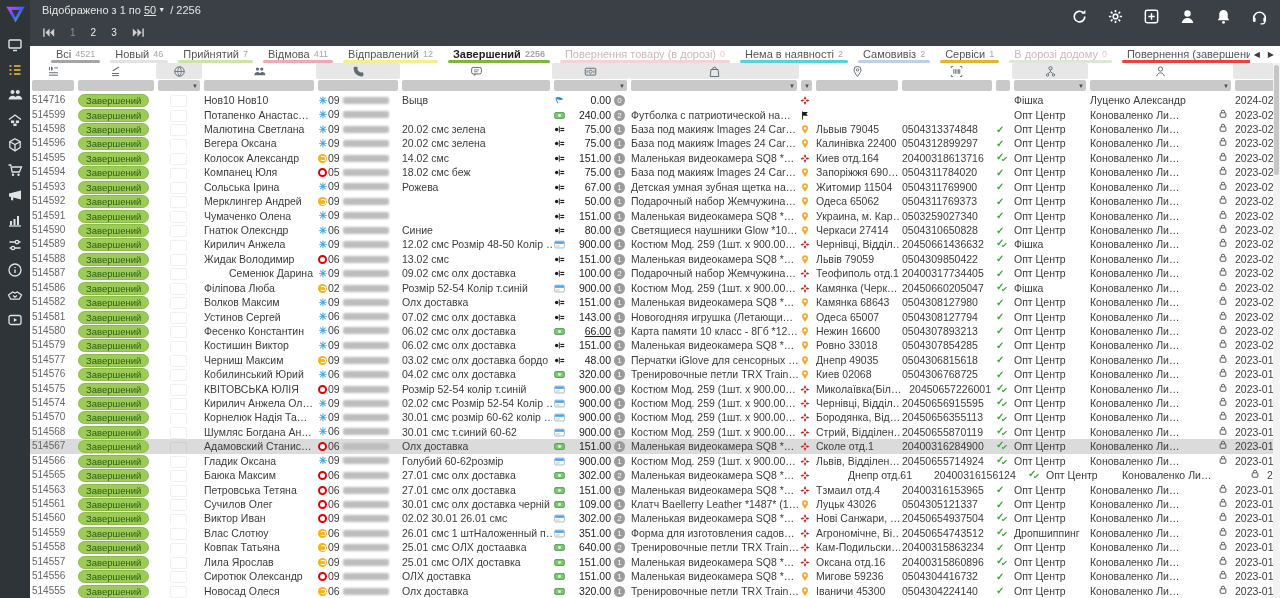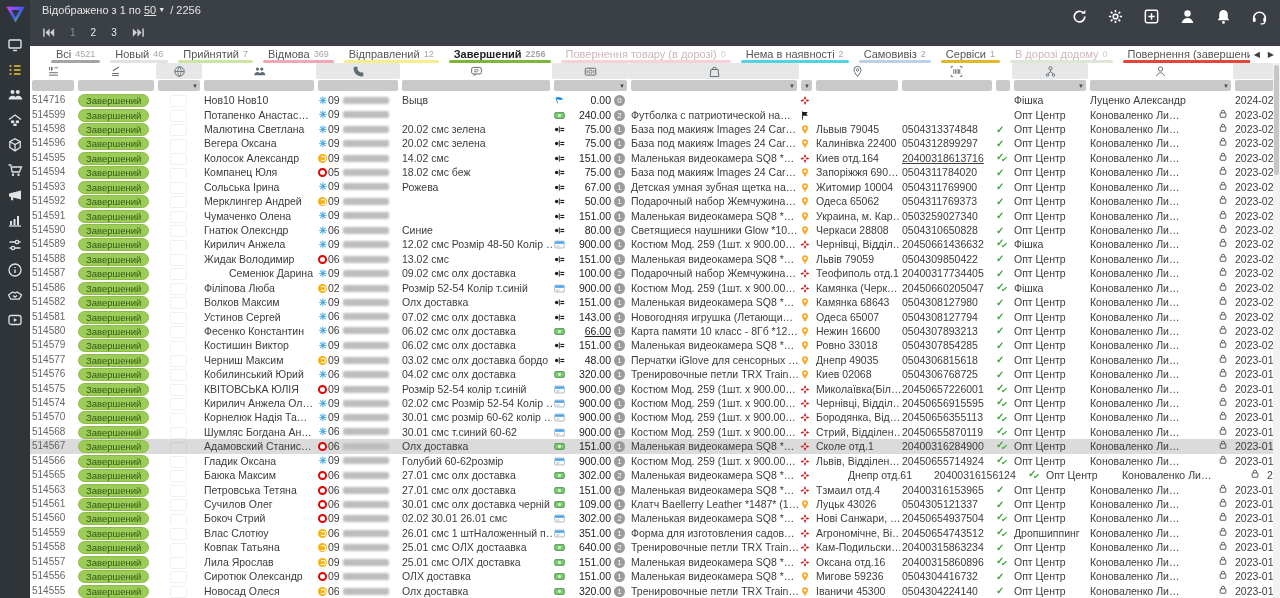--- a/index.html
+++ b/index.html
@@ -344,21 +344,21 @@
       <div class="tab" style="--u: #E2E2E2;">
         <span>Новый</span>
         <span class="cnt">46</span>
       </div>
       <div class="tab" style="--u: #CBE6A3;">
         <span>Прийнятий</span>
         <span class="cnt">7</span>
       </div>
       <div class="tab" style="--u: #F2A7B2;">
         <span>Відмова</span>
-        <span class="cnt">369</span>
+        <span class="cnt">411</span>
       </div>
       <div class="tab" style="--u: #F6EE8D;">
         <span>Відправлений</span>
         <span class="cnt">12</span>
       </div>
       <div class="tab active" style="--u: #7CB63B;">
         <span>Завершений</span>
         <span class="cnt">2256</span>
       </div>
       <div class="tab muted" style="--u: #F5D2D7;">
@@ -628,21 +628,21 @@
       <div class="c " style="width: 16px;"><svg class="picon">
           <use href="#i-cod"></use>
         </svg></div>
       <div class="c amt" style="width: 46px;">151.00</div>
       <div class="c " style="width: 15px; padding: 0px;"><span class="qtyb">1</span></div>
       <div class="c " style="width: 170px;">Маленькая видеокамера SQ8 *…</div>
       <div class="c " style="width: 15px; padding: 0px 1px;"><svg class="spicon">
           <use href="#i-nova"></use>
         </svg></div>
       <div class="c " style="width: 86px;">Киев отд.164</div>
-      <div class="c " style="width: 94px; text-decoration: underline;">20400318613716</div>
+      <div class="c " style="width: 94px;">20400318613716</div>
       <div class="c " style="width: 18px;"><span class="chk">✓<span class="d2">✓</span></span></div>
       <div class="c " style="width: 76px;">Опт Центр</div>
       <div class="c " style="width: 130px;">Коноваленко Ли…</div>
       <div class="c " style="width: 15px; padding: 0px;"><svg class="lockic">
           <use href="#i-lock"></use>
         </svg></div>
       <div class="c " style="width: 60px;">2023-02</div>
     </div>
     <div class="row">
       <div class="c c-id" style="width: 46px;">514594</div>
@@ -679,21 +679,21 @@
       <div class="c " style="width: 152px;">Рожева</div>
       <div class="c " style="width: 16px;"><svg class="picon">
           <use href="#i-cod"></use>
         </svg></div>
       <div class="c amt" style="width: 46px;">67.00</div>
       <div class="c " style="width: 15px; padding: 0px;"><span class="qtyb">1</span></div>
       <div class="c " style="width: 170px;">Детская умная зубная щетка на…</div>
       <div class="c " style="width: 15px; padding: 0px 1px;"><svg class="spicon">
           <use href="#i-post"></use>
         </svg></div>
-      <div class="c " style="width: 86px;">Житомир 10004</div>
+      <div class="c " style="width: 86px;">Житомир 11504</div>
       <div class="c " style="width: 94px;">0504311769900</div>
       <div class="c " style="width: 18px;"><span class="chk">✓</span></div>
       <div class="c " style="width: 76px;">Опт Центр</div>
       <div class="c " style="width: 130px;">Коноваленко Ли…</div>
       <div class="c " style="width: 15px; padding: 0px;"><svg class="lockic">
           <use href="#i-lock"></use>
         </svg></div>
       <div class="c " style="width: 60px;">2023-02</div>
     </div>
     <div class="row">
@@ -757,21 +757,21 @@
       <div class="c " style="width: 152px;">Синие</div>
       <div class="c " style="width: 16px;"><svg class="picon">
           <use href="#i-cod"></use>
         </svg></div>
       <div class="c amt" style="width: 46px;">80.00</div>
       <div class="c " style="width: 15px; padding: 0px;"><span class="qtyb">1</span></div>
       <div class="c " style="width: 170px;">Светящиеся наушники Glow *10…</div>
       <div class="c " style="width: 15px; padding: 0px 1px;"><svg class="spicon">
           <use href="#i-post"></use>
         </svg></div>
-      <div class="c " style="width: 86px;">Черкаси 28808</div>
+      <div class="c " style="width: 86px;">Черкаси 27414</div>
       <div class="c " style="width: 94px;">0504310650828</div>
       <div class="c " style="width: 18px;"><span class="chk">✓</span></div>
       <div class="c " style="width: 76px;">Опт Центр</div>
       <div class="c " style="width: 130px;">Коноваленко Ли…</div>
       <div class="c " style="width: 15px; padding: 0px;"><svg class="lockic">
           <use href="#i-lock"></use>
         </svg></div>
       <div class="c " style="width: 60px;">2023-02</div>
     </div>
     <div class="row">
@@ -1044,21 +1044,21 @@
       <div class="c " style="width: 16px;"><svg class="picon">
           <use href="#i-card"></use>
         </svg></div>
       <div class="c amt" style="width: 46px;">900.00</div>
       <div class="c " style="width: 15px; padding: 0px;"><span class="qtyb">1</span></div>
       <div class="c " style="width: 170px;">Костюм Мод. 259 (1шт. x 900.00…</div>
       <div class="c " style="width: 15px; padding: 0px 1px;"><svg class="spicon">
           <use href="#i-nova"></use>
         </svg></div>
       <div class="c " style="width: 86px;">Миколаївка(Біл…</div>
-      <div class="c " style="width: 94px;">20450657226001</div>
+      <div class="c " style="width: 94px; text-align: right;">20450657226001</div>
       <div class="c " style="width: 18px;"><span class="chk">✓<span class="d2">✓</span></span></div>
       <div class="c " style="width: 76px;">Опт Центр</div>
       <div class="c " style="width: 130px;">Коноваленко Ли…</div>
       <div class="c " style="width: 15px; padding: 0px;"><svg class="lockic">
           <use href="#i-lock"></use>
         </svg></div>
       <div class="c " style="width: 60px;">2023-01</div>
     </div>
     <div class="row">
       <div class="c c-id" style="width: 46px;">514574</div>
@@ -1265,21 +1265,21 @@
       <div class="c " style="width: 130px;">Коноваленко Ли…</div>
       <div class="c " style="width: 15px; padding: 0px;"><svg class="lockic">
           <use href="#i-lock"></use>
         </svg></div>
       <div class="c " style="width: 60px;">2023-01</div>
     </div>
     <div class="row">
       <div class="c c-id" style="width: 46px;">514560</div>
       <div class="c " style="width: 80px;"><span class="badge">Завершений</span></div>
       <div class="c " style="width: 46px; text-align: center;"><span class="flag"><span class="b"></span><span class="y"></span></span></div>
-      <div class="c " style="width: 114px;">Бокоч Стрий</div>
+      <div class="c " style="width: 114px;">Виктор Иван</div>
       <div class="c " style="width: 84px;"><span class="opv"></span><span>09</span><span class="blur"></span></div>
       <div class="c " style="width: 152px;">02.02 30.01 26.01 смс</div>
       <div class="c " style="width: 16px;"><svg class="picon">
           <use href="#i-card"></use>
         </svg></div>
       <div class="c amt" style="width: 46px;">302.00</div>
       <div class="c " style="width: 15px; padding: 0px;"><span class="qtyb">2</span></div>
       <div class="c " style="width: 170px;">Маленькая видеокамера SQ8 *…</div>
       <div class="c " style="width: 15px; padding: 0px 1px;"><svg class="spicon">
           <use href="#i-nova"></use>

